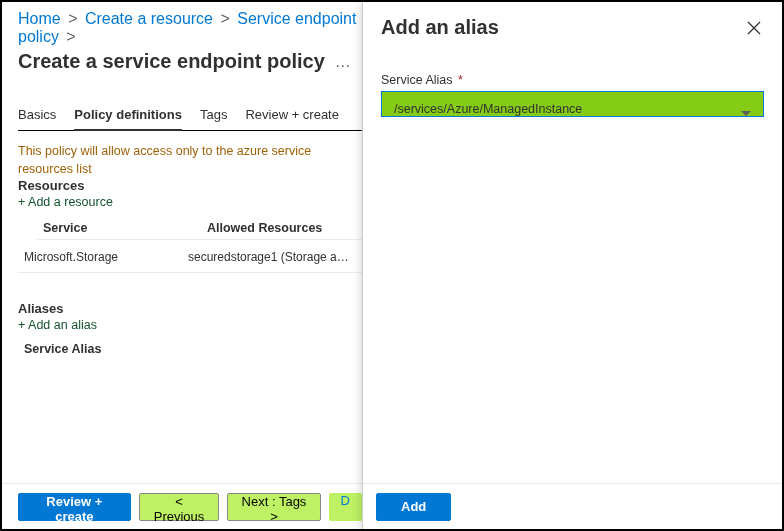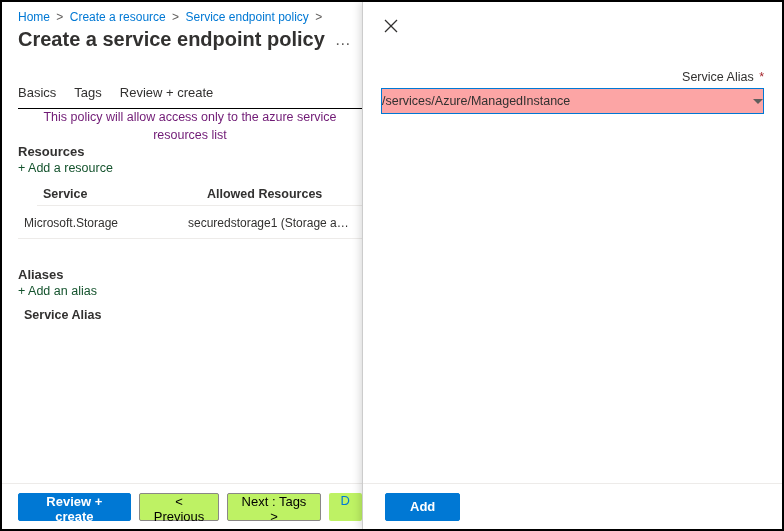--- a/index.html
+++ b/index.html
@@ -1,51 +1,51 @@
 <!DOCTYPE html>
 <html><head>
 <meta charset="utf-8">
 <style>
   * { box-sizing: border-box; margin: 0; padding: 0; }
   html, body { width: 784px; height: 531px; font-family: "Segoe UI", Arial, sans-serif; font-size: 13px; color: #323130; background: #fff; overflow: hidden; }
   .frame { width: 784px; height: 531px; border: 2px solid #000; position: relative; overflow: hidden; }
   .main { position: absolute; left: 0; top: 0; width: 360px; height: 527px; padding: 8px 0 0 16px; }
-  .breadcrumbs { font-size: 12px; color: #605e5c; margin-bottom: 4px; }
+  .breadcrumbs { font-size: 16px; color: #605e5c; margin-bottom: 4px; }
   .breadcrumbs a { color: #0078d4; text-decoration: none; cursor: pointer; }
   .breadcrumbs .sep { color: #605e5c; margin: 0 3px; }
   h1.page-title { font-size: 20px; font-weight: 600; color: #323130; margin-bottom: 8px; display: flex; align-items: center; }
   h1.page-title .dots { font-size: 16px; font-weight: 400; color: #605e5c; margin-left: 10px; }
   .tabs { display: flex; gap: 18px; border-bottom: 1px solid #000000; margin-top: 28px; }
   .tab { font-size: 13px; color: #323130; padding: 6px 0 8px 0; cursor: pointer; position: relative; }
   .tab.active { font-weight: 600; }
   .tab.active::after { content: ""; position: absolute; left: 0; right: 0; bottom: -1px; height: 2px; background: #323130; }
-  .description { font-size: 12.5px; color: #701a75; line-height: 1.4; text-align: center; }
+  .description { font-size: 12.5px; color: #a16207; margin-top: 12px; line-height: 1.4; }
   .section-label { font-weight: 600; font-size: 13px; }
   .add-link { color: #14532d; font-size: 12.5px; cursor: pointer; margin-top: 2px; display: inline-block; }
   .res-header { display: flex; font-weight: 600; font-size: 12.5px; color: #323130; margin-top: 8px; padding: 4px 0; border-bottom: 1px solid #edebe9; margin-left: 19px; }
   .res-row { display: flex; font-size: 12px; color: #323130; padding: 10px 0 8px 0; border-bottom: 1px solid #edebe9; }
   .col-service { width: 170px; padding-left: 6px; }
   .col-allowed { flex: 1; white-space: nowrap; overflow: hidden; text-overflow: ellipsis; }
   .alias-hdr { font-weight: 600; font-size: 12.5px; margin-top: 10px; padding-left: 6px; }
 
   .footer { position: absolute; left: 0; bottom: 0; width: 360px; height: 46px; border-top: 1px solid #edebe9; display: flex; align-items: center; padding-left: 16px; gap: 8px; background: #fff; }
   .btn { font-size: 13px; height: 28px; padding: 0 12px; border: 1px solid #8a8886; background: #bef264; cursor: pointer; border-radius: 2px; }
   .btn.primary { background: #0078d4; border-color: #0078d4; color: #fff; font-weight: 600; }
   .btn.cut { color: #0078d4; border: none; }
 
   .panel { position: absolute; right: 0; top: 0; width: 420px; height: 527px; background: #fff; border-left: 1px solid #ccc; box-shadow: -2px 0 8px rgba(0,0,0,0.15); display: flex; flex-direction: column; }
   .panel-header { display: flex; align-items: center; justify-content: space-between; padding: 14px 18px 10px 18px; }
   .panel-title { font-size: 20px; font-weight: 600; }
   .close-x { font-size: 16px; cursor: pointer; color: #323130; width: 20px; height: 20px; display: flex; align-items: center; justify-content: center; }
   .panel-body { padding: 24px 18px 0 18px; flex: 1; }
-  .field-label { font-size: 12.5px; color: #323130; margin-bottom: 4px; text-align: right; }
+  .field-label { font-size: 12.5px; color: #323130; margin-bottom: 4px; }
   .field-label .req { color: #a4262c; margin-left: 2px; }
-  .select-box { width: 100%; height: 26px; border: 1px solid #0078d4; display: flex; align-items: center; justify-content: space-between; padding: 0 0; font-size: 12.5px; cursor: pointer; background: #fca5a5; }
+  .select-box { width: 100%; height: 26px; border: 1px solid #0078d4; display: flex; align-items: flex-end; justify-content: space-between; padding: 0 12px; font-size: 12.5px; cursor: pointer; background: #84cc16; }
   .chevron { width: 0; height: 0; border-left: 5px solid transparent; border-right: 5px solid transparent; border-top: 5px solid #605e5c; }
-  .panel-footer { height: 46px; border-top: 1px solid #edebe9; display: flex; align-items: center; padding-left: 22px; }
+  .panel-footer { height: 46px; border-top: 1px solid #edebe9; display: flex; align-items: center; padding-left: 13px; }
   .panel-footer .btn.primary { padding: 0 24px; }
 </style>
 </head>
 <body>
 <div class="frame">
 
 <div class="main">
   <div class="breadcrumbs">
     <a>Home</a>
     <span class="sep">&gt;</span>
@@ -54,20 +54,21 @@
     <a>Service endpoint policy</a>
     <span class="sep">&gt;</span>
   </div>
   <h1 class="page-title">
     <span>Create a service endpoint policy</span>
     <span class="dots">…</span>
   </h1>
 
   <div class="tabs">
     <div class="tab">Basics</div>
+    <div class="tab active">Policy definitions</div>
     <div class="tab">Tags</div>
     <div class="tab">Review + create</div>
   </div>
 
   <div class="description">This policy will allow access only to the azure service resources list</div>
 
   <div class="section-label">Resources</div>
   <span class="add-link">+ Add a resource</span>
   <div class="res-header">
     <div class="col-service">Service</div>
@@ -85,20 +86,21 @@
 
 <div class="footer">
   <button class="btn primary">Review + create</button>
   <button class="btn">&lt; Previous</button>
   <button class="btn">Next : Tags &gt;</button>
   <span class="btn cut">D</span>
 </div>
 
 <div class="panel">
   <div class="panel-header">
+    <div class="panel-title">Add an alias</div>
     <div class="close-x">
       <svg width="14" height="14" viewBox="0 0 14 14">
             <line x1="1" y1="1" x2="13" y2="13" stroke="#323130" stroke-width="1.2"></line>
             <line x1="13" y1="1" x2="1" y2="13" stroke="#323130" stroke-width="1.2"></line>
           </svg>
     </div>
   </div>
   <div class="panel-body">
     <div class="field-label">
       <span>Service Alias</span>

